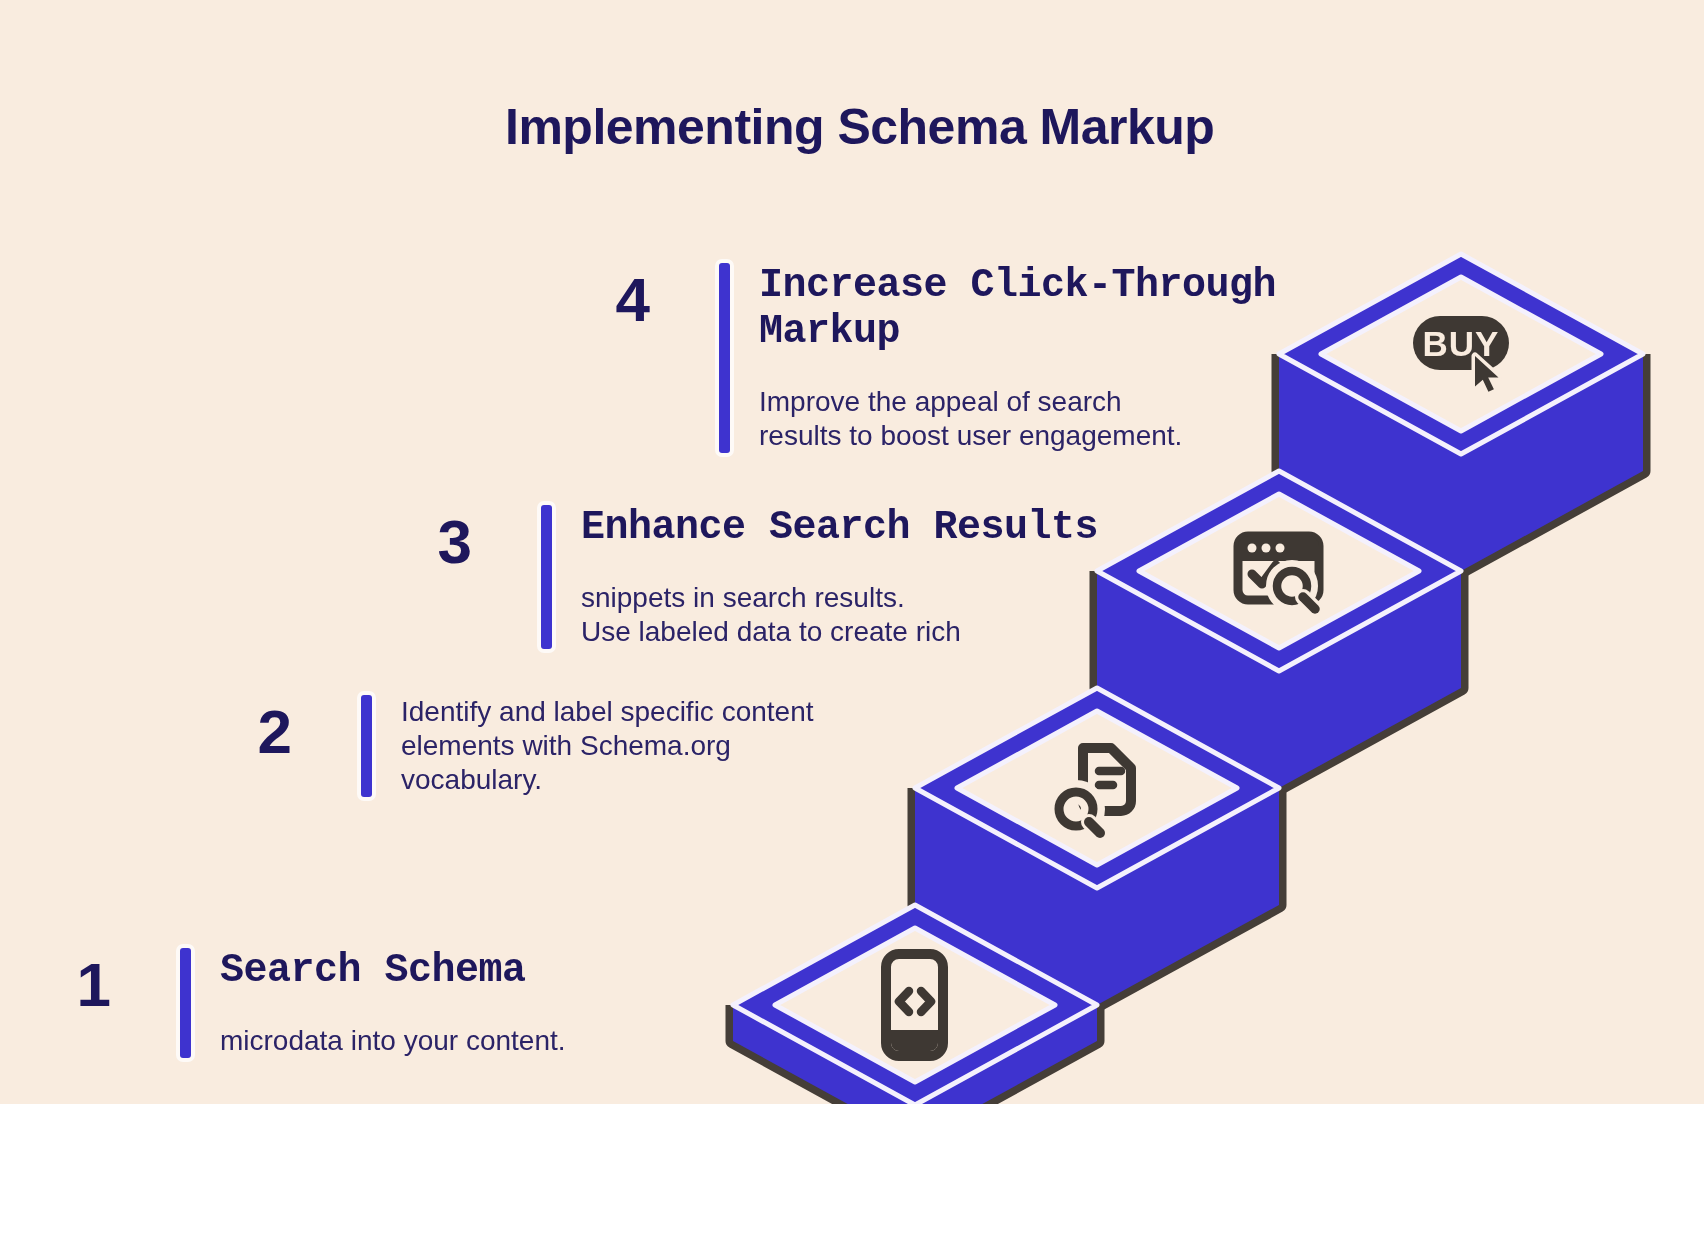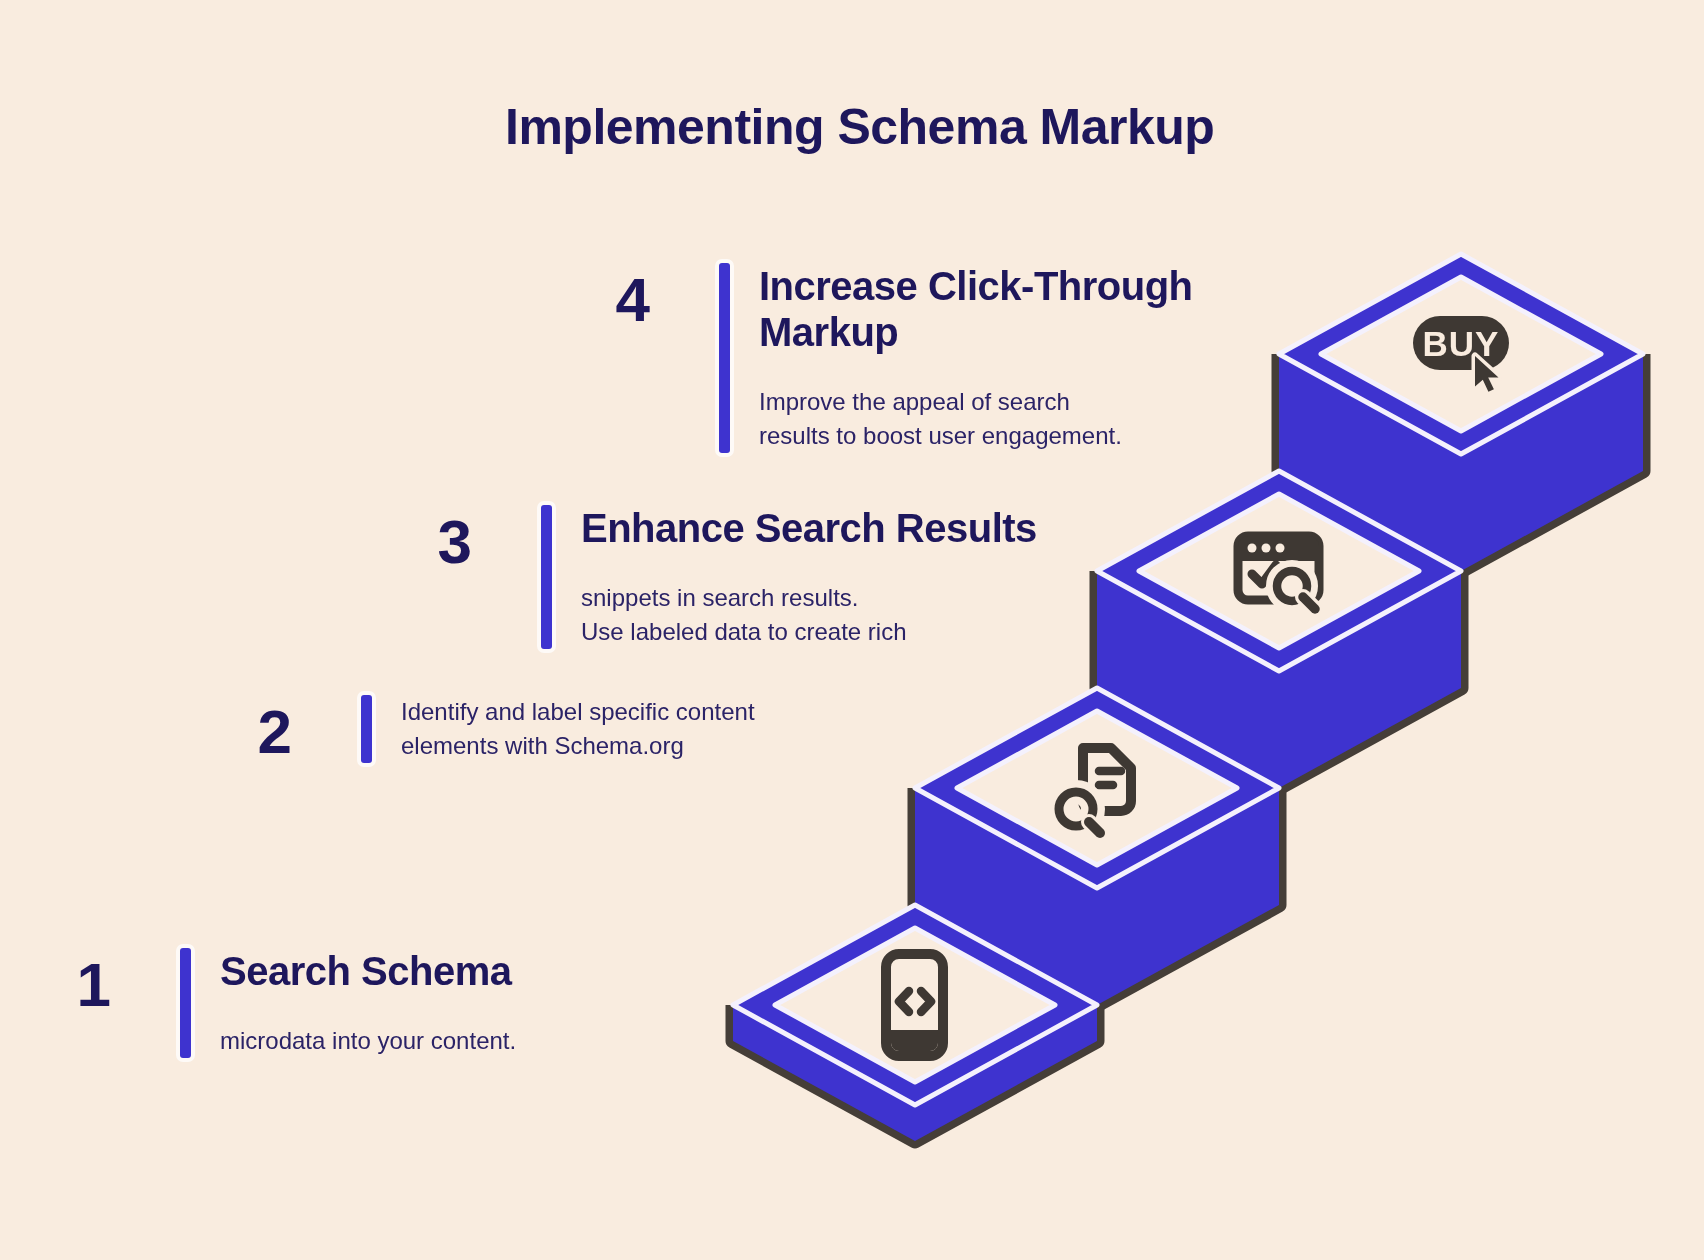--- a/index.html
+++ b/index.html
@@ -6,21 +6,21 @@
     --background:#f9ecdf;
     --accent:#3e33cf;
     --shadow:#453e38;
     --icon:#3e3833;
     --heading_text:#1e175c;
     --body_text:#2b2367;
     --highlight:#f4f1fd;
   }
   html,body{margin:0;padding:0;}
   .canvas{
-    position:relative;width:1704px;height:1260px;overflow:hidden;
+    position:relative;width:1704px;height:1104px;overflow:hidden;
     background:var(--background);
     font-family:"Liberation Sans","DejaVu Sans",sans-serif;
   }
   .title{
     position:absolute;left:505px;top:98px;margin:0;
     font-size:50px;font-weight:700;letter-spacing:-0.5px;
     color:var(--heading_text);white-space:nowrap;
   }
   .stairs{position:absolute;left:0;top:0;width:1704px;height:1260px;}
   .f-blue{fill:var(--accent);}
@@ -37,23 +37,23 @@
     width:108px;margin-right:69px;padding-top:6px;text-align:right;
     font-size:62px;font-weight:700;line-height:1;color:var(--heading_text);
   }
   .bar{
     width:11px;margin-right:29px;border-radius:3px;align-self:stretch;
     background:var(--accent);
     box-shadow:0 0 0 4px rgba(255,255,255,0.75);
   }
   .heading{
     margin:0 16px 30px 0;font-size:40px;font-weight:700;letter-spacing:-0.5px;
-    line-height:46px;color:var(--heading_text);
+    line-height:46px;color:var(--heading_text);font-family:Liberation Mono, monospace;
   }
-  .body{margin:0;font-size:24px;line-height:34px;color:var(--body_text);}
+  .body{margin:0;font-size:28px;line-height:34px;color:var(--body_text);}
   .line{display:block;white-space:nowrap;}
   .step-4{left:542px;top:263px;}
   .step-3{left:364px;top:505px;}
   .step-2{left:184px;top:695px;}
   .step-1{left:3px;top:948px;}
 </style>
 </head>
 <body>
 
 <div class="canvas">
@@ -153,20 +153,21 @@
     </div>
   </section>
 
   <section class="step step-2">
     <div class="num">2</div>
     <div class="bar"></div>
     <div class="txt">
       <p class="body">
         <span class="line">Identify and label specific content</span>
         <span class="line">elements with Schema.org</span>
+        <span class="line">vocabulary.</span>
       </p>
     </div>
   </section>
 
   <section class="step step-1">
     <div class="num">1</div>
     <div class="bar"></div>
     <div class="txt">
       <h2 class="heading">
         <span class="line">Search Schema</span>

